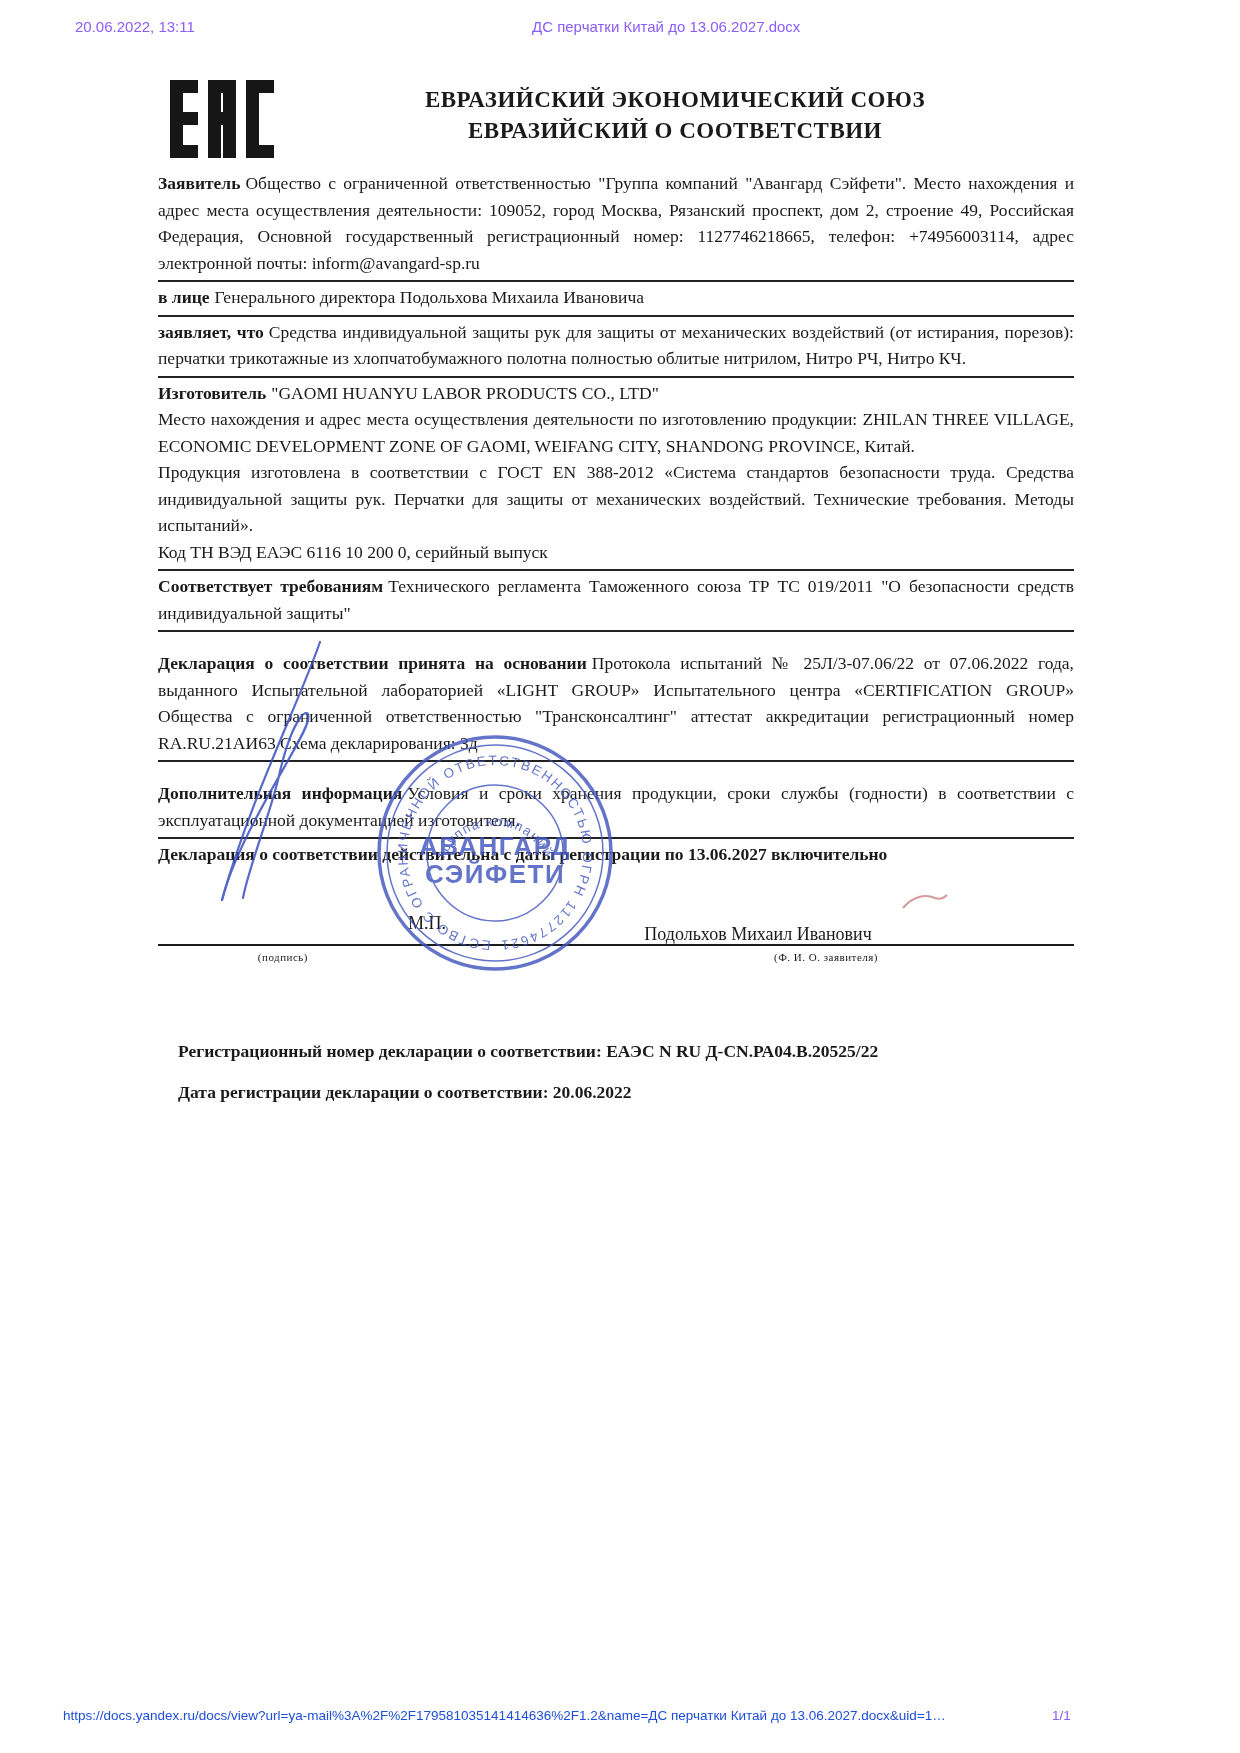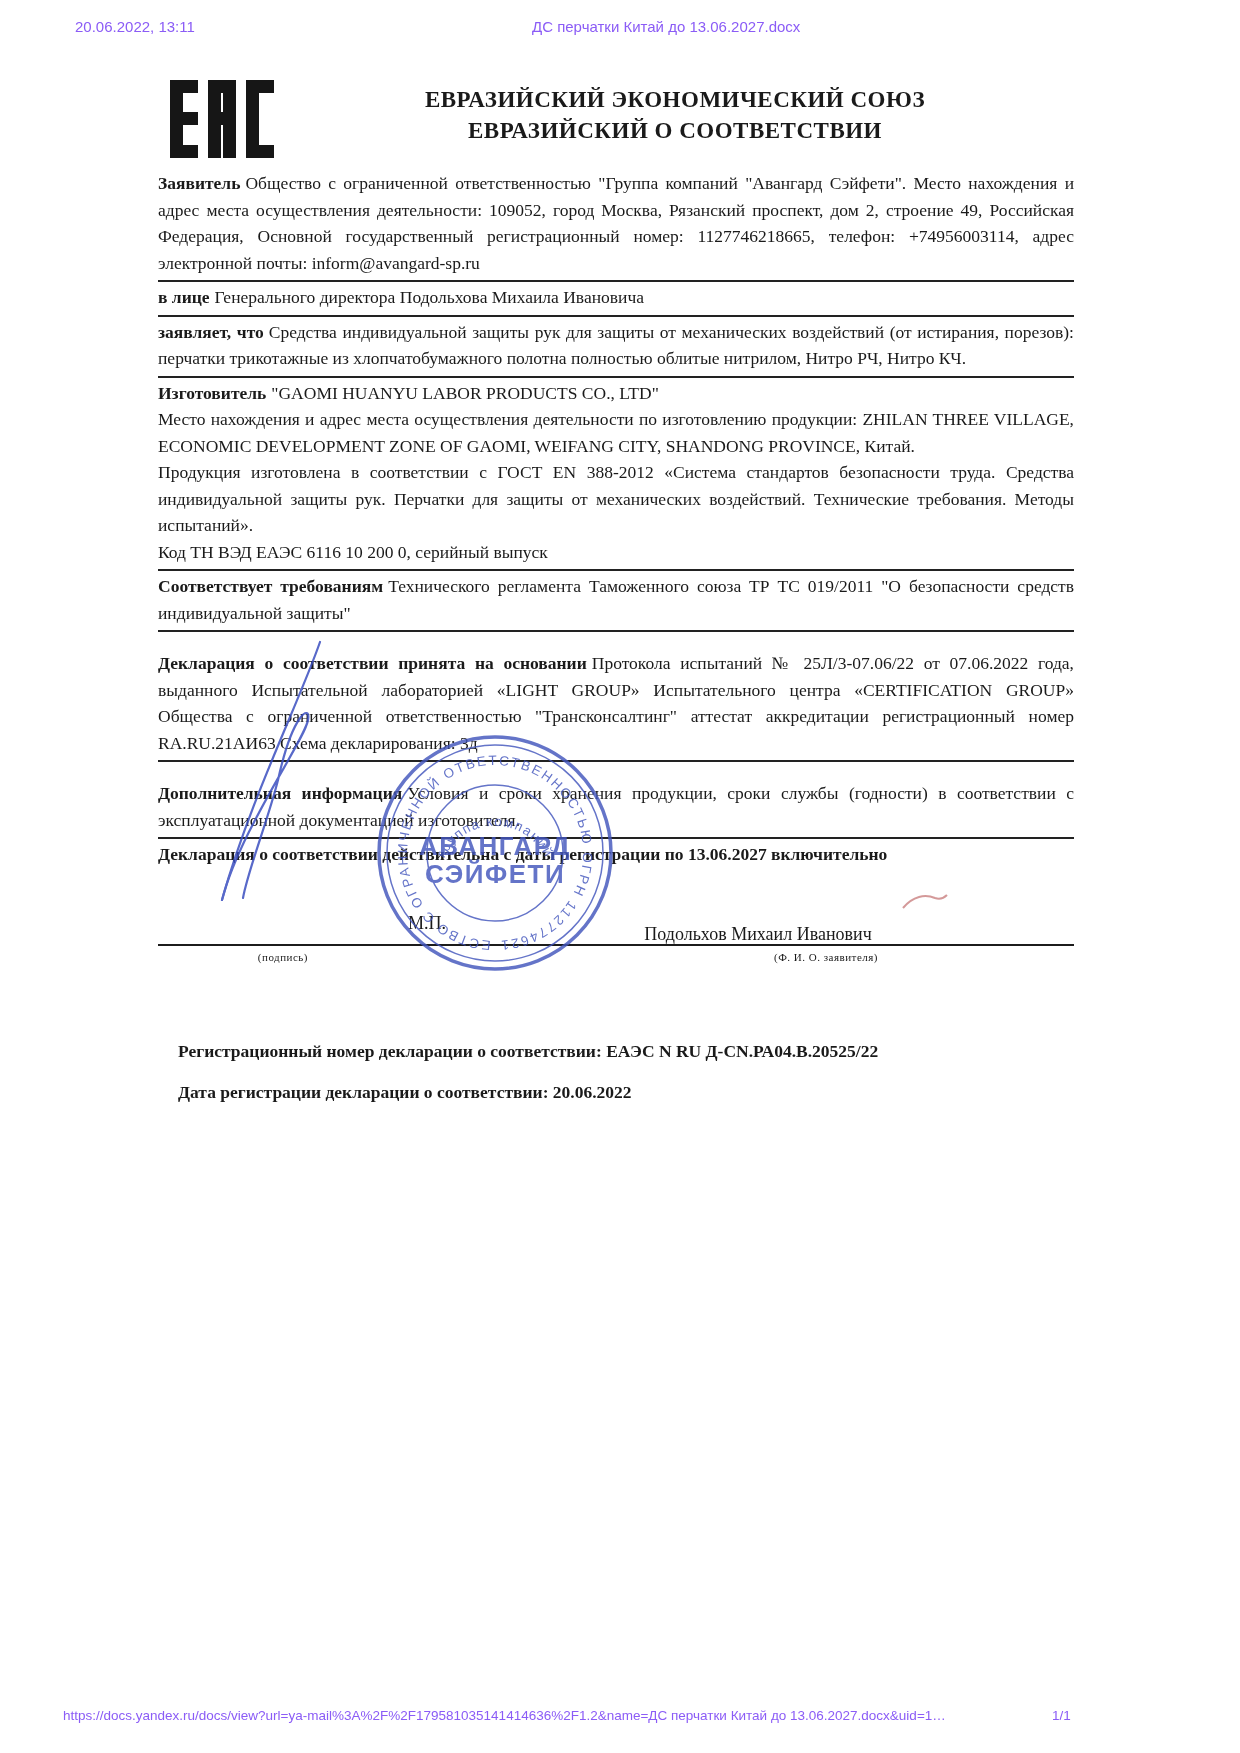--- a/index.html
+++ b/index.html
@@ -2,21 +2,21 @@
 <html><head>
 <meta charset="utf-8">
 <style>
   html,body{margin:0;padding:0;background:#e8e8e8;}
   .page{position:relative;width:1240px;height:1753px;background:#ffffff;margin:0 auto;
         font-family:"Liberation Serif",serif;color:#1a1a1a;overflow:hidden;}
   
   .print-meta{position:absolute;font-family:"Liberation Sans",sans-serif;font-size:15px;color:#8b5cf6;}
   .pm-date{left:75px;top:18px;}
   .pm-file{left:532px;top:18px;}
-  .pf-url{left:63px;top:1708px;font-size:13.5px;color:#8b5cf6;}
+  .pf-url{left:63px;top:1708px;font-size:13.5px;color:#1d4ed8;}
   .pf-page{left:1052px;top:1708px;font-size:13.5px;color:#8b5cf6;}
   
   .eac-logo{position:absolute;left:170px;top:80px;}
   
   .doc-title{position:absolute;left:310px;top:84px;width:730px;text-align:center;
              font-weight:700;font-size:23px;line-height:31px;letter-spacing:.5px;}
   
   .content{position:absolute;left:158px;top:168px;width:916px;font-size:17.5px;
            line-height:26.5px;text-align:justify;}
   .sec{border-bottom:2px solid #222;padding:2px 0 4px;}

